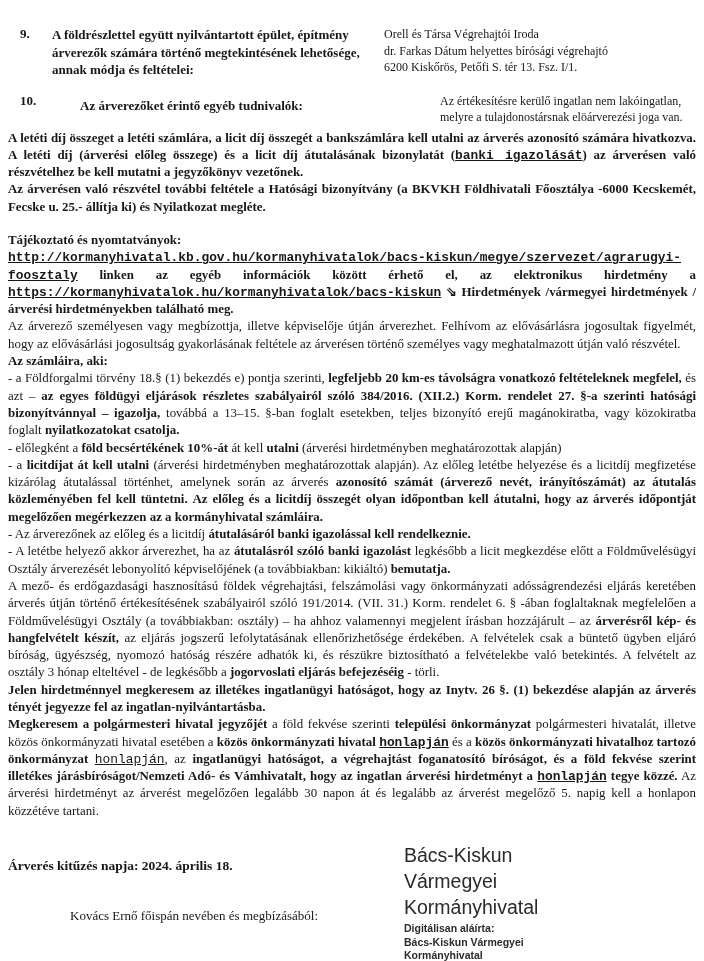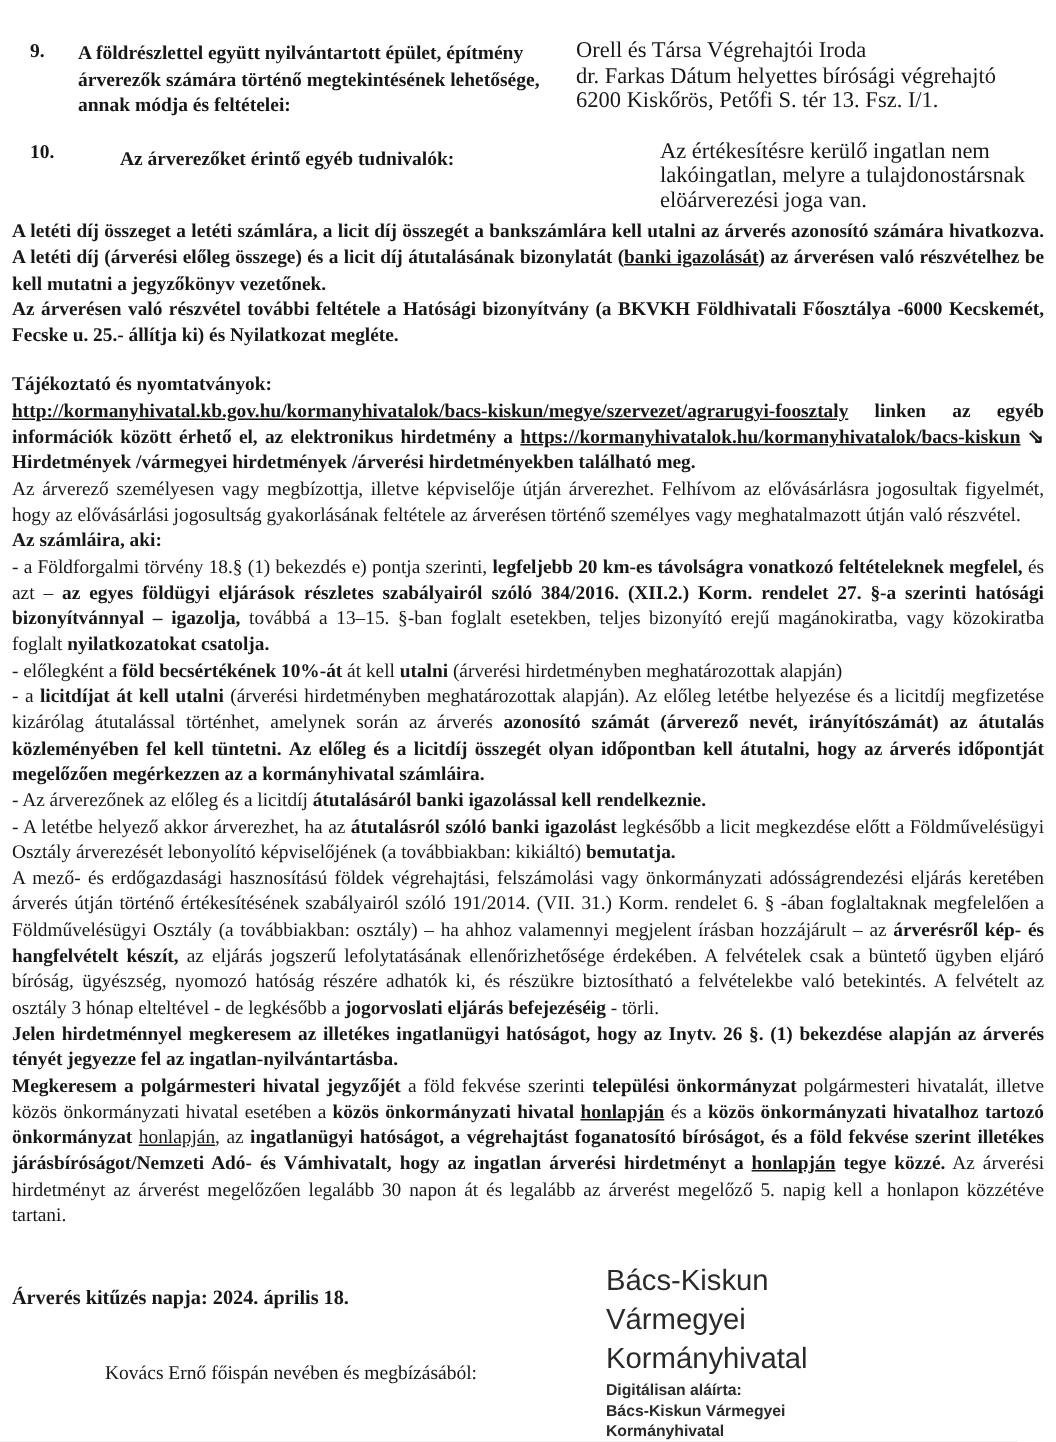--- a/index.html
+++ b/index.html
@@ -5,29 +5,29 @@
   html,body{margin:0;padding:0;background:#e8e8e8;}
   .page{
     width:704px;height:961px;background:#ffffff;color:#171717;
     font-family:"Liberation Serif",serif;box-sizing:border-box;
     padding:26px 8px 0 8px;overflow:hidden;position:relative;
   }
   
   .item-row{display:flex;margin-bottom:14px;}
   .item-num{width:24px;font-weight:bold;font-size:13px;flex:0 0 auto;padding-left:12px;box-sizing:content-box;}
   .item-label{width:318px;font-weight:bold;font-size:13px;line-height:17.5px;flex:0 0 auto;margin-left:8px;}
-  .item-value{flex:1;font-size:15px;line-height:16.5px;margin-left:14px;}
+  .item-value{flex:1;font-size:12px;line-height:16.5px;margin-left:14px;}
   .item-row.second{margin-bottom:4px;gap:28px;}
   .item-row.second .item-label{padding-top:4px;}
   
   .doc-body{margin-top:2px;}
   .para{margin:0;text-align:justify;font-size:12.9px;line-height:17.3px;}
   .para.gap{margin-top:16px;}
   .b{font-weight:bold;}
-  .u{text-decoration:underline;}
+  .u{text-decoration:underline;font-family:Liberation Mono, monospace;}
   
   .footer-row{display:flex;margin-top:22px;}
   .footer-left{flex:1;}
   .auction-date{font-weight:bold;font-size:13.5px;margin-top:16px;}
   .on-behalf{font-size:13px;margin-top:34px;margin-left:62px;}
   .sig-block{width:292px;flex:0 0 auto;}
   .sig-row{display:flex;flex-direction:column;}
   .sig-big{
     font-family:"Liberation Sans",sans-serif;font-size:19.5px;line-height:26px;
     color:#2a2a2a;width:152px;flex:0 0 auto;

